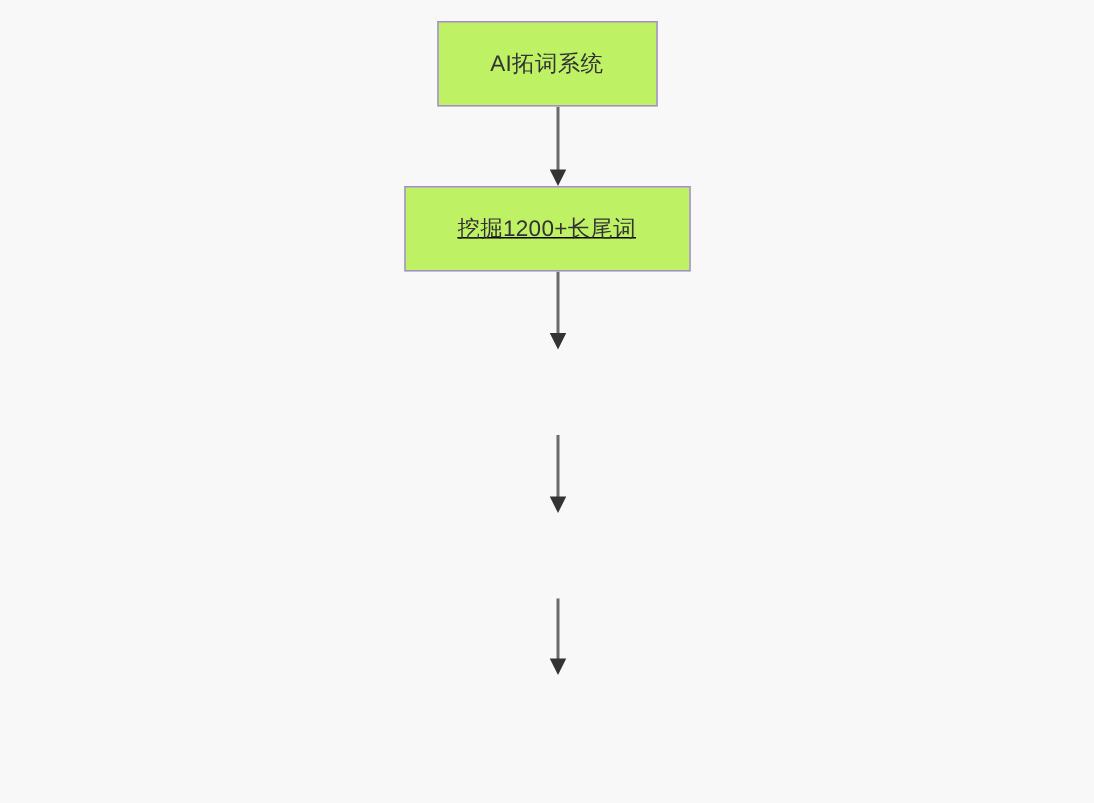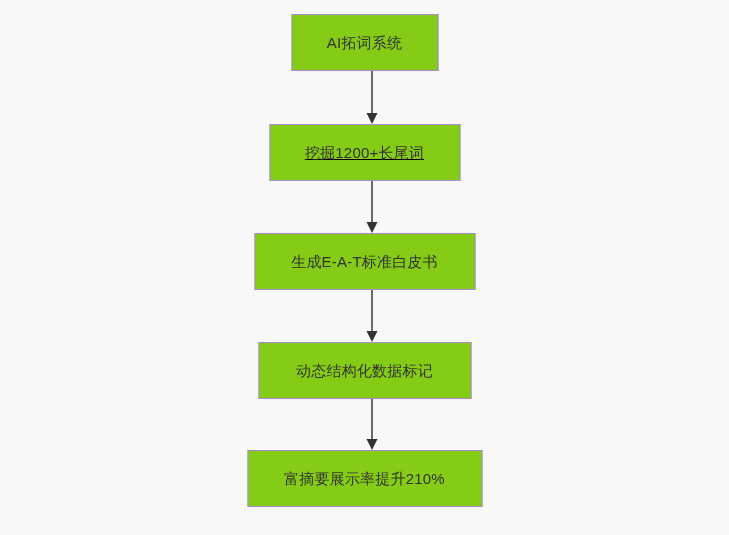--- a/index.html
+++ b/index.html
@@ -15,21 +15,21 @@
   }
   #flowchart {
     position: relative;
     width: 729px;
     height: 535px;
   }
   .node {
     position: absolute;
     box-sizing: border-box;
     height: 57px;
-    background: #84cc16;
+    background: #bef264;
     border: 1px solid #a78bd8;
     border-radius: 0px;
     display: flex;
     align-items: center;
     justify-content: center;
     left: 50%;
     transform: translateX(-50%);
   }
   .node-label {
     font-size: 15px;
@@ -81,25 +81,16 @@
   </svg>
 
   <div class="node" style="top:14px; width:147px;">
     <span class="node-label">AI拓词系统</span>
   </div>
 
   <div class="node" style="top:124px; width:191px;text-decoration:underline;">
     <span class="node-label">挖掘1200+长尾词</span>
   </div>
 
-  <div class="node" style="top:233px; width:221px;">
-    <span class="node-label">生成E-A-T标准白皮书</span>
-  </div>
 
-  <div class="node" style="top:342px; width:213px;">
-    <span class="node-label">动态结构化数据标记</span>
-  </div>
 
-  <div class="node" style="top:450px; width:235px;">
-    <span class="node-label">富摘要展示率提升210%</span>
-  </div>
 
 </div>
 
 </body></html>

